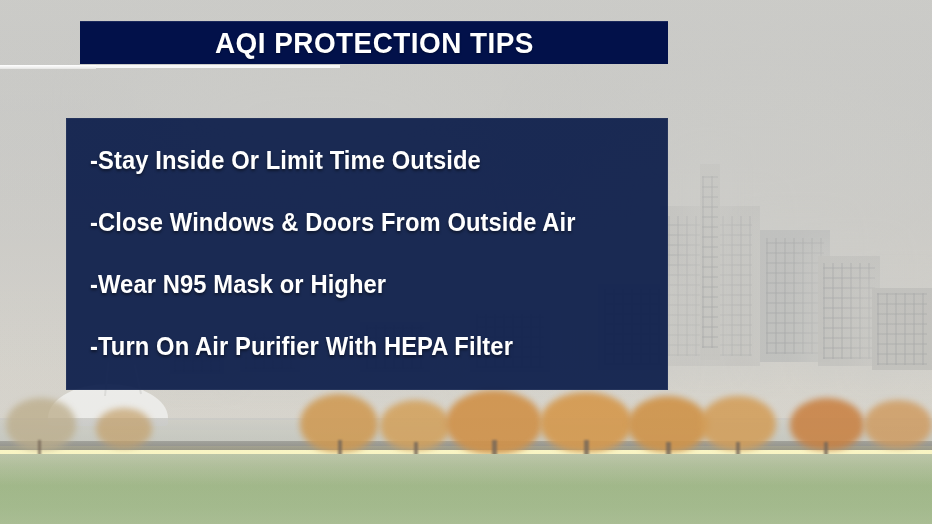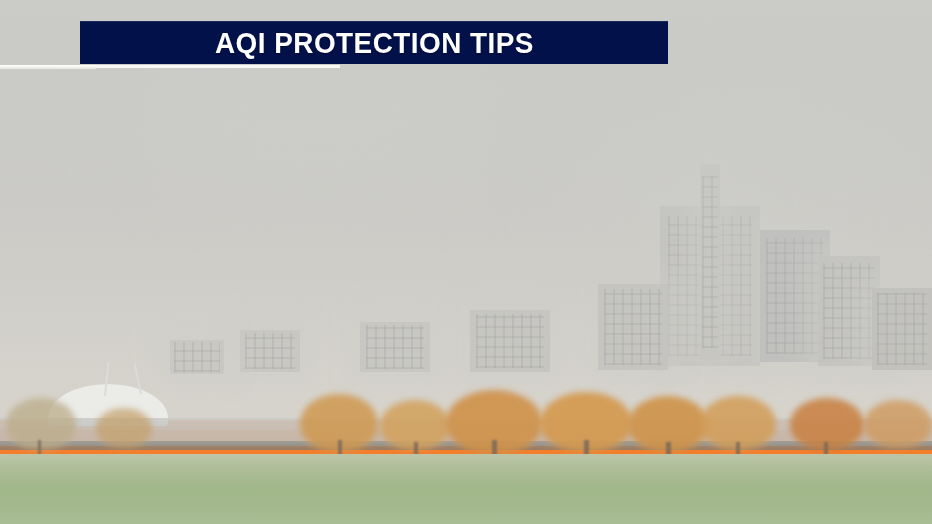--- a/index.html
+++ b/index.html
@@ -7,21 +7,21 @@
     margin: 0;
     padding: 0;
     background: #000;
   }
   #stage {
     position: relative;
     width: 932px;
     height: 524px;
     overflow: hidden;
     font-family: "Liberation Sans", sans-serif;
-    background: #f97316;
+    background: #fef9c3;
   }
 
   
   .scene { position: absolute; inset: 0; overflow: hidden; }
 
   
   .sky {
     position: absolute; left: 0; top: 0; width: 932px; height: 420px;
     background:
       linear-gradient(180deg,
@@ -280,14 +280,20 @@
   </div>
 
   <div class="thin-rule2"></div>
   <div class="thin-rule"></div>
 
   <div class="title-bar">
     <span class="title-text">AQI PROTECTION TIPS</span>
   </div>
 
 
+  <div class="body-panel">
+    <p class="tip">-Stay Inside Or Limit Time Outside</p>
+    <p class="tip">-Close Windows &amp; Doors From Outside Air</p>
+    <p class="tip">-Wear N95 Mask or Higher</p>
+    <p class="tip">-Turn On Air Purifier With HEPA Filter</p>
+  </div>
 
 </div>
 
 </body></html>

